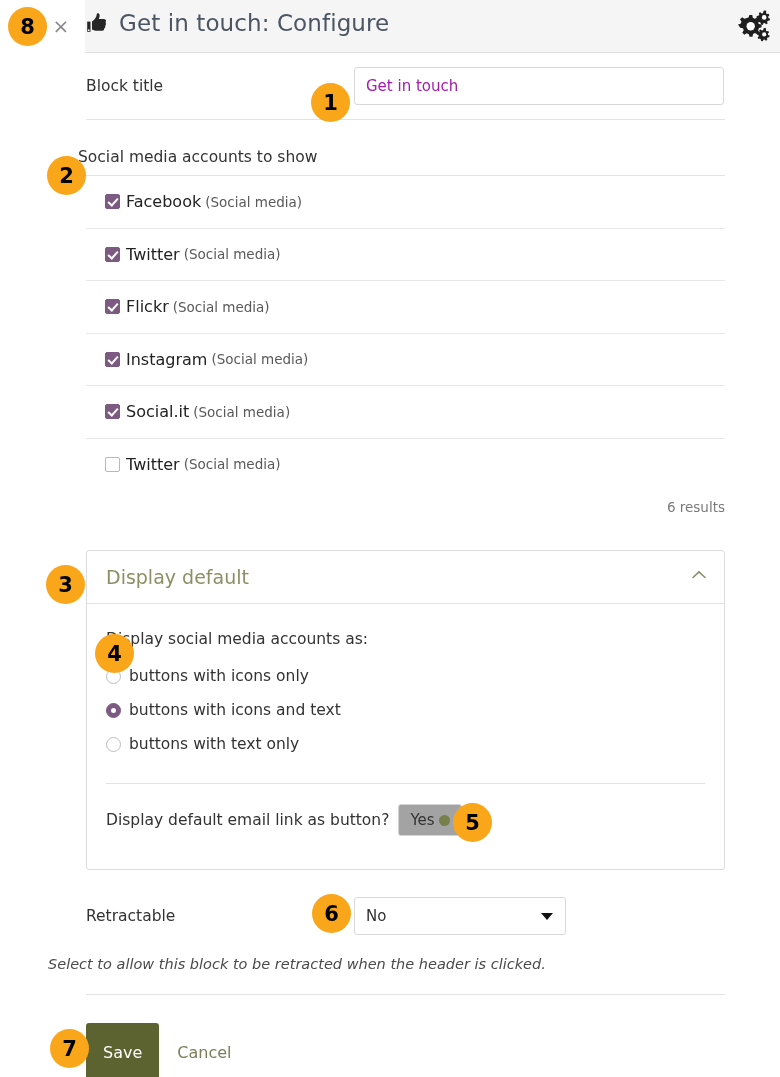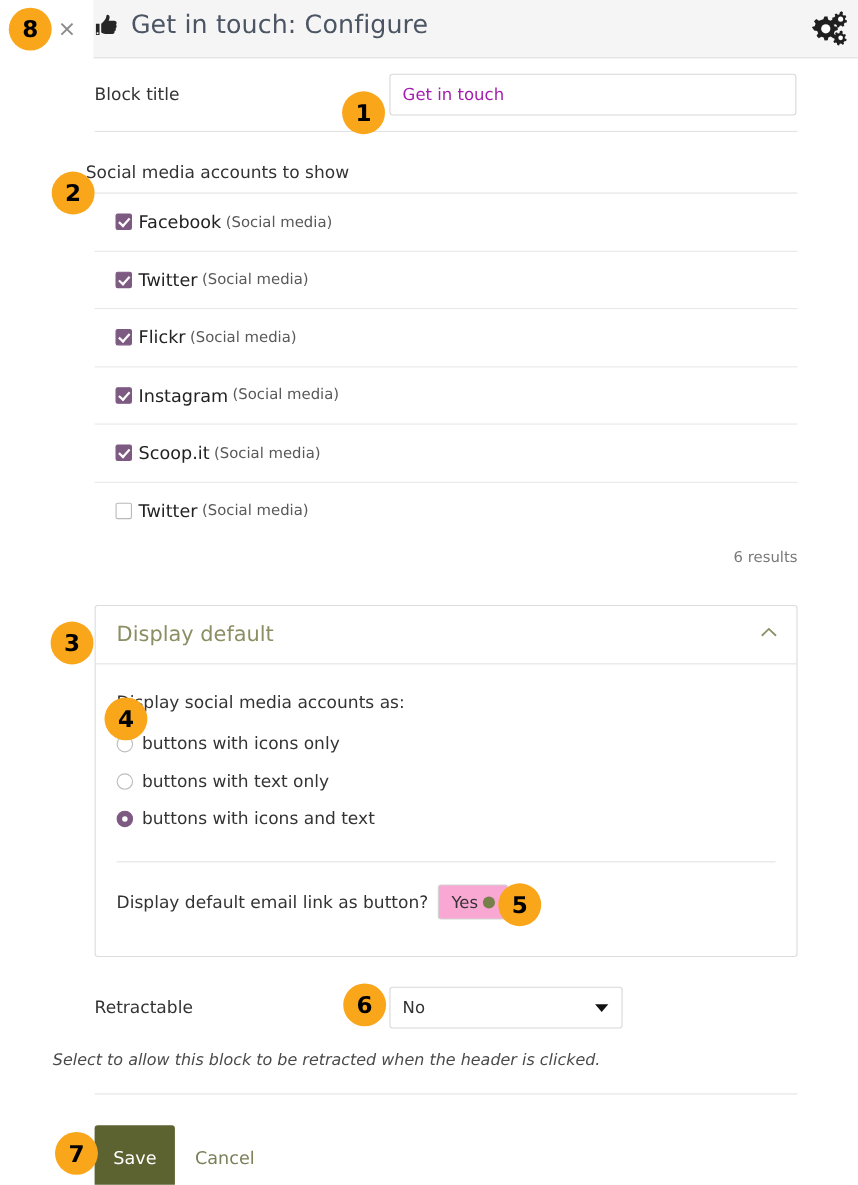--- a/index.html
+++ b/index.html
@@ -249,21 +249,21 @@
     font-size: 15.5px;
     color: #333333;
     margin-right: 9px;
   }
   .toggle {
     display: inline-flex;
     align-items: center;
     gap: 4px;
     border: 1px solid #d3d3d3;
     border-radius: 3px;
-    background: #f9a8d4;
+    background: #a3a3a3;
     height: 30px;
     padding: 0 11px;
     cursor: pointer;
   }
   .toggle-text {
     font-size: 15px;
     color: #333333;
   }
   .toggle-dot {
     width: 11px;
@@ -428,21 +428,21 @@
     </div>
 
     <div class="list-row">
       <span class="cb on"></span>
       <span class="acct-name">Instagram</span>
       <span class="acct-type">(Social media)</span>
     </div>
 
     <div class="list-row">
       <span class="cb on"></span>
-      <span class="acct-name">Scoop.it</span>
+      <span class="acct-name">Social.it</span>
       <span class="acct-type">(Social media)</span>
     </div>
 
     <div class="list-row" style="border-bottom:none;">
       <span class="cb off"></span>
       <span class="acct-name">Twitter</span>
       <span class="acct-type">(Social media)</span>
     </div>
 
   </div>
@@ -463,26 +463,26 @@
 
     <div class="panel-body">
       <div class="sub-label">Display social media accounts as:</div>
 
       <div class="radio-list">
         <div class="radio-row">
           <span class="rb off"></span>
           <span class="radio-text">buttons with icons only</span>
         </div>
         <div class="radio-row">
+          <span class="rb on"></span>
+          <span class="radio-text">buttons with icons and text</span>
+        </div>
+        <div class="radio-row">
           <span class="rb off"></span>
           <span class="radio-text">buttons with text only</span>
-        </div>
-        <div class="radio-row">
-          <span class="rb on"></span>
-          <span class="radio-text">buttons with icons and text</span>
         </div>
       </div>
 
       <div class="panel-divider"></div>
 
       <div class="switch-row">
         <span class="switch-label">Display default email link as button?</span>
         <span class="toggle">
           <span class="toggle-text">Yes</span>
           <span class="toggle-dot"></span>

